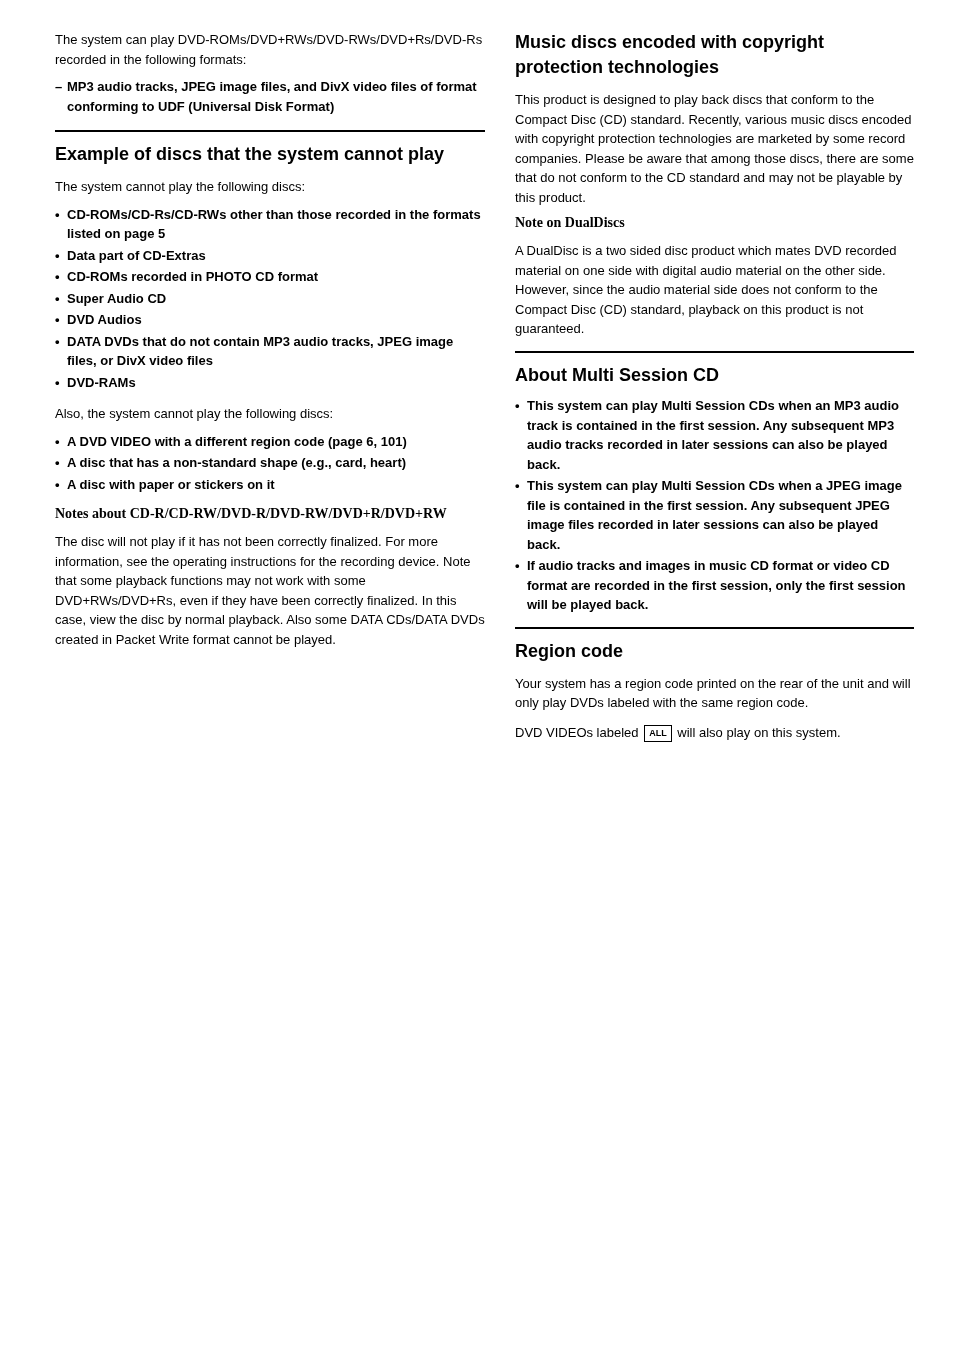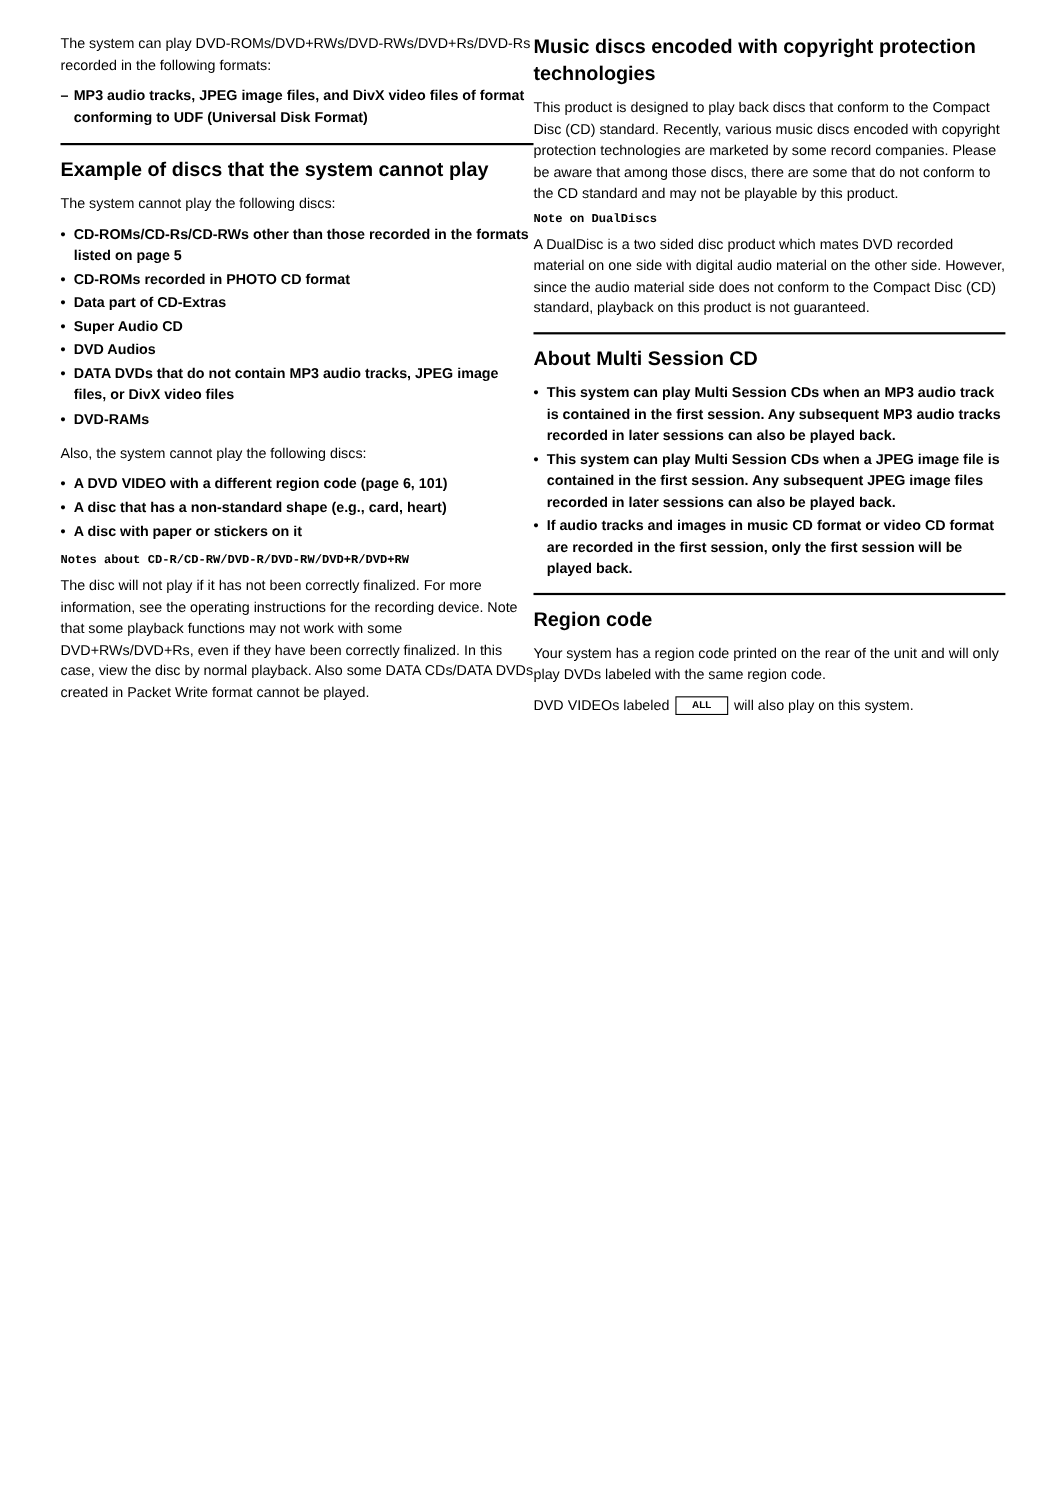--- a/index.html
+++ b/index.html
@@ -20,20 +20,21 @@
     .page {
       width: 954px;
       min-height: 1352px;
       padding: 30px 40px 30px 55px;
       display: flex;
       flex-direction: column;
     }
 
     .two-column {
       display: flex;
+      gap: 30px;
       flex: 1;
     }
 
     .left-col {
       width: 430px;
       flex-shrink: 0;
     }
 
     .right-col {
       flex: 1;
@@ -79,49 +80,50 @@
 
     .section-title {
       font-size: 18px;
       font-weight: bold;
       font-family: Arial, Helvetica, sans-serif;
       margin-bottom: 8px;
       line-height: 1.4;
     }
 
     .subsection-title {
-      font-size: 11px;
-      font-weight: bold;
-      font-family: Liberation Mono, monospace;
+      font-size: 14px;
+      font-weight: bold;
+      font-family: Liberation Serif, serif;
       margin-bottom: 6px;
     }
 
     .body-text {
       font-size: 13px;
       line-height: 1.5;
       margin-bottom: 8px;
+      margin-top: 10px;
     }
 
     .page-number {
       font-size: 13px;
       font-weight: bold;
       margin-top: auto;
       padding-top: 20px;
     }
 
     .page-number sup {
       font-size: 9px;
       font-weight: normal;
     }
 
     .all-icon {
       display: inline-block;
       border: 1px solid #000;
       font-size: 9px;
-      padding: 1px 14px;
+      padding: 1px 4px;
       font-weight: bold;
       vertical-align: middle;
       margin: 0 2px;
     }
 
     .right-col-top {
       margin-bottom: 0;
     }
 
     .right-section {
@@ -148,22 +150,22 @@
         <li>MP3 audio tracks, JPEG image files, and DivX video files of format conforming to UDF (Universal Disk Format)</li>
       </ul>
 
       <hr class="section-divider">
 
       <div class="right-section">
         <h2 class="section-title">Example of discs that the system cannot play</h2>
         <p class="body-text">The system cannot play the following discs:</p>
         <ul class="bullet-list bullet-dot">
           <li>CD-ROMs/CD-Rs/CD-RWs other than those recorded in the formats listed on page 5</li>
+          <li>Data part of CD-Extras</li>
           <li>CD-ROMs recorded in PHOTO CD format</li>
-          <li>Data part of CD-Extras</li>
           <li>Super Audio CD</li>
           <li>DVD Audios</li>
           <li>DATA DVDs that do not contain MP3 audio tracks, JPEG image files, or DivX video files</li>
           <li>DVD-RAMs</li>
         </ul>
         <p class="body-text">Also, the system cannot play the following discs:</p>
         <ul class="bullet-list bullet-dot">
           <li>A DVD VIDEO with a different region code (page 6, 101)</li>
           <li>A disc that has a non-standard shape (e.g., card, heart)</li>
           <li>A disc with paper or stickers on it</li>

